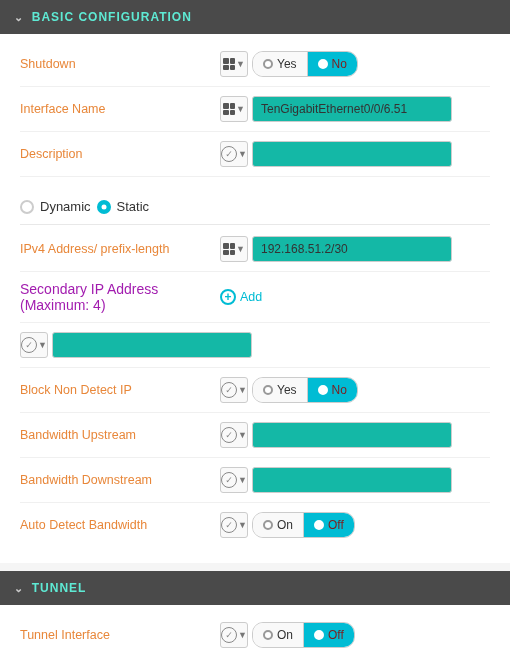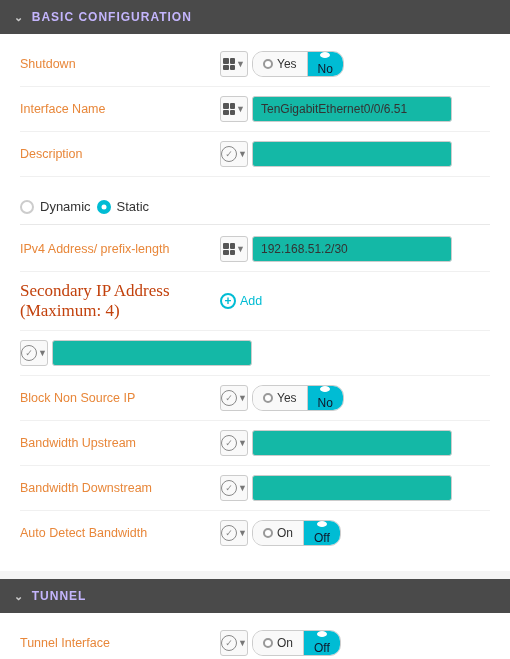--- a/index.html
+++ b/index.html
@@ -22,21 +22,21 @@
       font-weight: bold;
       letter-spacing: 0.5px;
     }
 
     .section-header .chevron {
       font-size: 11px;
       color: #ccc;
     }
 
     .section-header .title-text {
-      color: #c4b5fd;
+      color: #5eead4;
       font-size: 12px;
       font-weight: bold;
       letter-spacing: 1px;
     }
 
     .section-body {
       background: #fff;
       padding: 8px 20px 16px 20px;
     }
 
@@ -54,23 +54,22 @@
 
     .form-label {
       width: 200px;
       min-width: 160px;
       color: #e8873a;
       font-size: 12.5px;
       flex-shrink: 0;
     }
 
     .form-label.secondary-label {
-      color: #c2410c;
-      font-size: 17px;
-      font-family: Liberation Serif, serif;
+      color: #a21caf;
+      font-size: 14px;
     }
 
     .form-control-area {
       display: flex;
       align-items: center;
       gap: 4px;
       flex: 1;
     }
 
     .icon-btn {
@@ -124,22 +123,21 @@
       font-size: 12px;
       border-right: 1px solid #ccc;
     }
 
     .toggle-option:last-child {
       border-right: none;
     }
 
     .toggle-option.active {
       background: #00bcd4;
-      color: #0f172a;
-      flex-direction: column;
+      color: #7f1d1d;
     }
 
     .toggle-option.active .radio-dot {
       background: #fff;
       border-color: #fff;
     }
 
     .radio-dot {
       width: 10px;
       height: 10px;
@@ -374,21 +372,21 @@
     <div class="form-control-area">
       <div class="icon-btn">
         <span class="check-icon">✓</span>
         <span style="font-size:9px; color:#777;">▼</span>
       </div>
       <input class="text-input text-input-wide" type="text" style="">
     </div>
   </div>
 
   <div class="form-row">
-    <div class="form-label">Block Non Source IP</div>
+    <div class="form-label">Block Non Detect IP</div>
     <div class="form-control-area">
       <div class="icon-btn">
         <span class="check-icon">✓</span>
         <span style="font-size:9px; color:#777;">▼</span>
       </div>
       <div class="toggle-group">
         <div class="toggle-option">
           <span class="radio-dot"></span>
           <span>Yes</span>
         </div>

